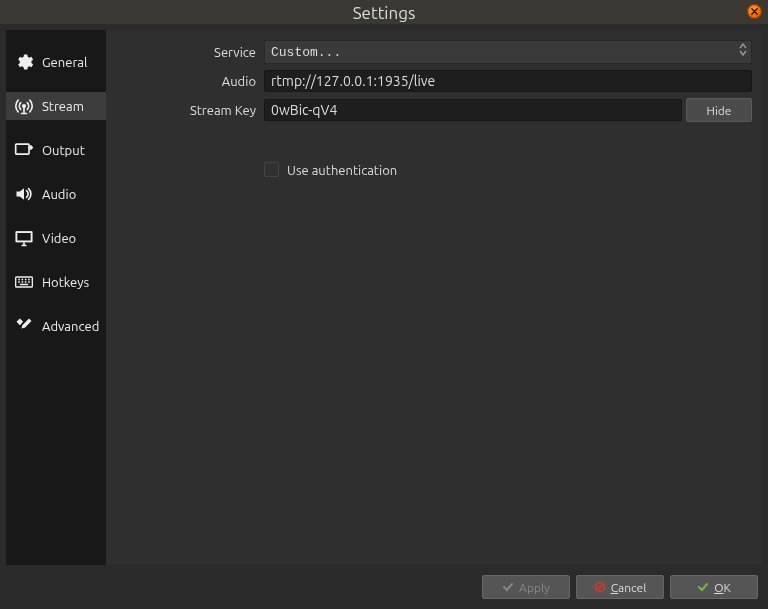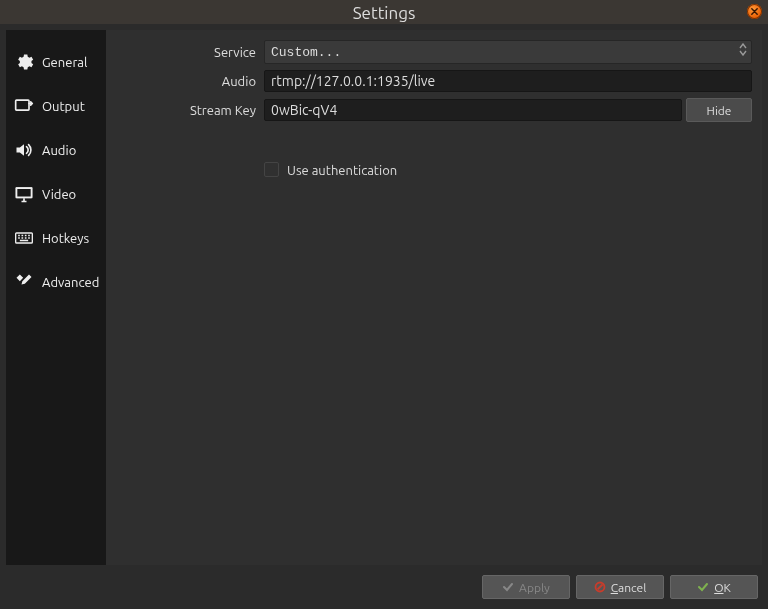--- a/index.html
+++ b/index.html
@@ -204,20 +204,31 @@
 
       <div class="side-item">
         <span class="icon">
           <svg viewBox="0 0 24 24" fill="#eee">
               <path d="M12 8a4 4 0 100 8 4 4 0 000-8zm9 4a7 7 0 00-.1-1.2l2.1-1.6-2-3.4-2.5 1a7 7 0 00-2-1.2L16 3h-4l-.5 2.6a7 7 0 00-2 1.2l-2.5-1-2 3.4 2.1 1.6A7 7 0 007 12a7 7 0 00.1 1.2L5 14.8l2 3.4 2.5-1a7 7 0 002 1.2L12 21h4l.5-2.6a7 7 0 002-1.2l2.5 1 2-3.4-2.1-1.6A7 7 0 0021 12z"></path>
             </svg>
         </span>
         <span>General</span>
       </div>
 
+      <div class="side-item selected">
+        <span class="icon">
+          <svg viewBox="0 0 24 24" fill="none" stroke="#eee" stroke-width="2">
+            <path d="M5 5a10 10 0 000 14M19 5a10 10 0 010 14" stroke-linecap="round"></path>
+            <path d="M8 8a6 6 0 000 8M16 8a6 6 0 010 8" stroke-linecap="round"></path>
+            <circle cx="12" cy="12" r="1.5" fill="#eee"></circle>
+            <path d="M12 13v8M9 21h6" stroke-linecap="round"></path>
+          </svg>
+        </span>
+        <span>Stream</span>
+      </div>
 
       <div class="side-item">
         <span class="icon">
           <svg viewBox="0 0 24 24" fill="none" stroke="#eee" stroke-width="2">
             <rect x="2" y="5" width="16" height="12" rx="1"></rect>
             <path d="M18 9h4M22 9l-2-2M22 9l-2 2" stroke-linecap="round"></path>
           </svg>
         </span>
         <span>Output</span>
       </div>

